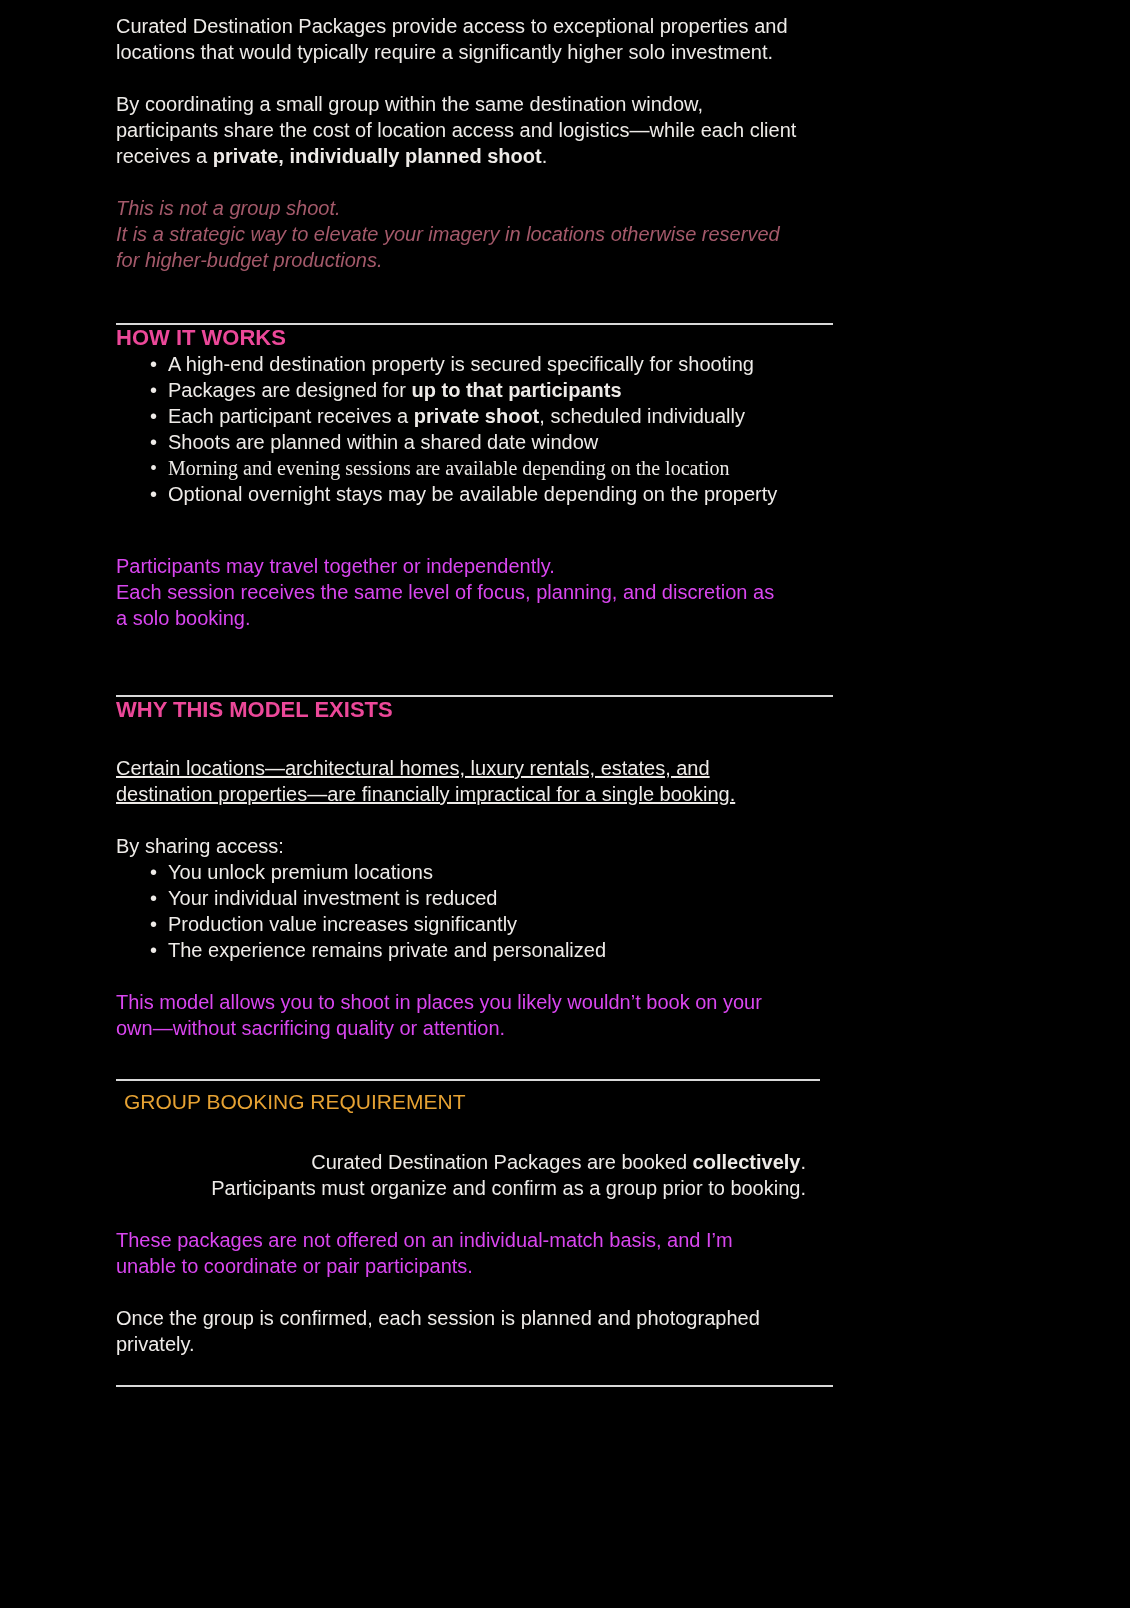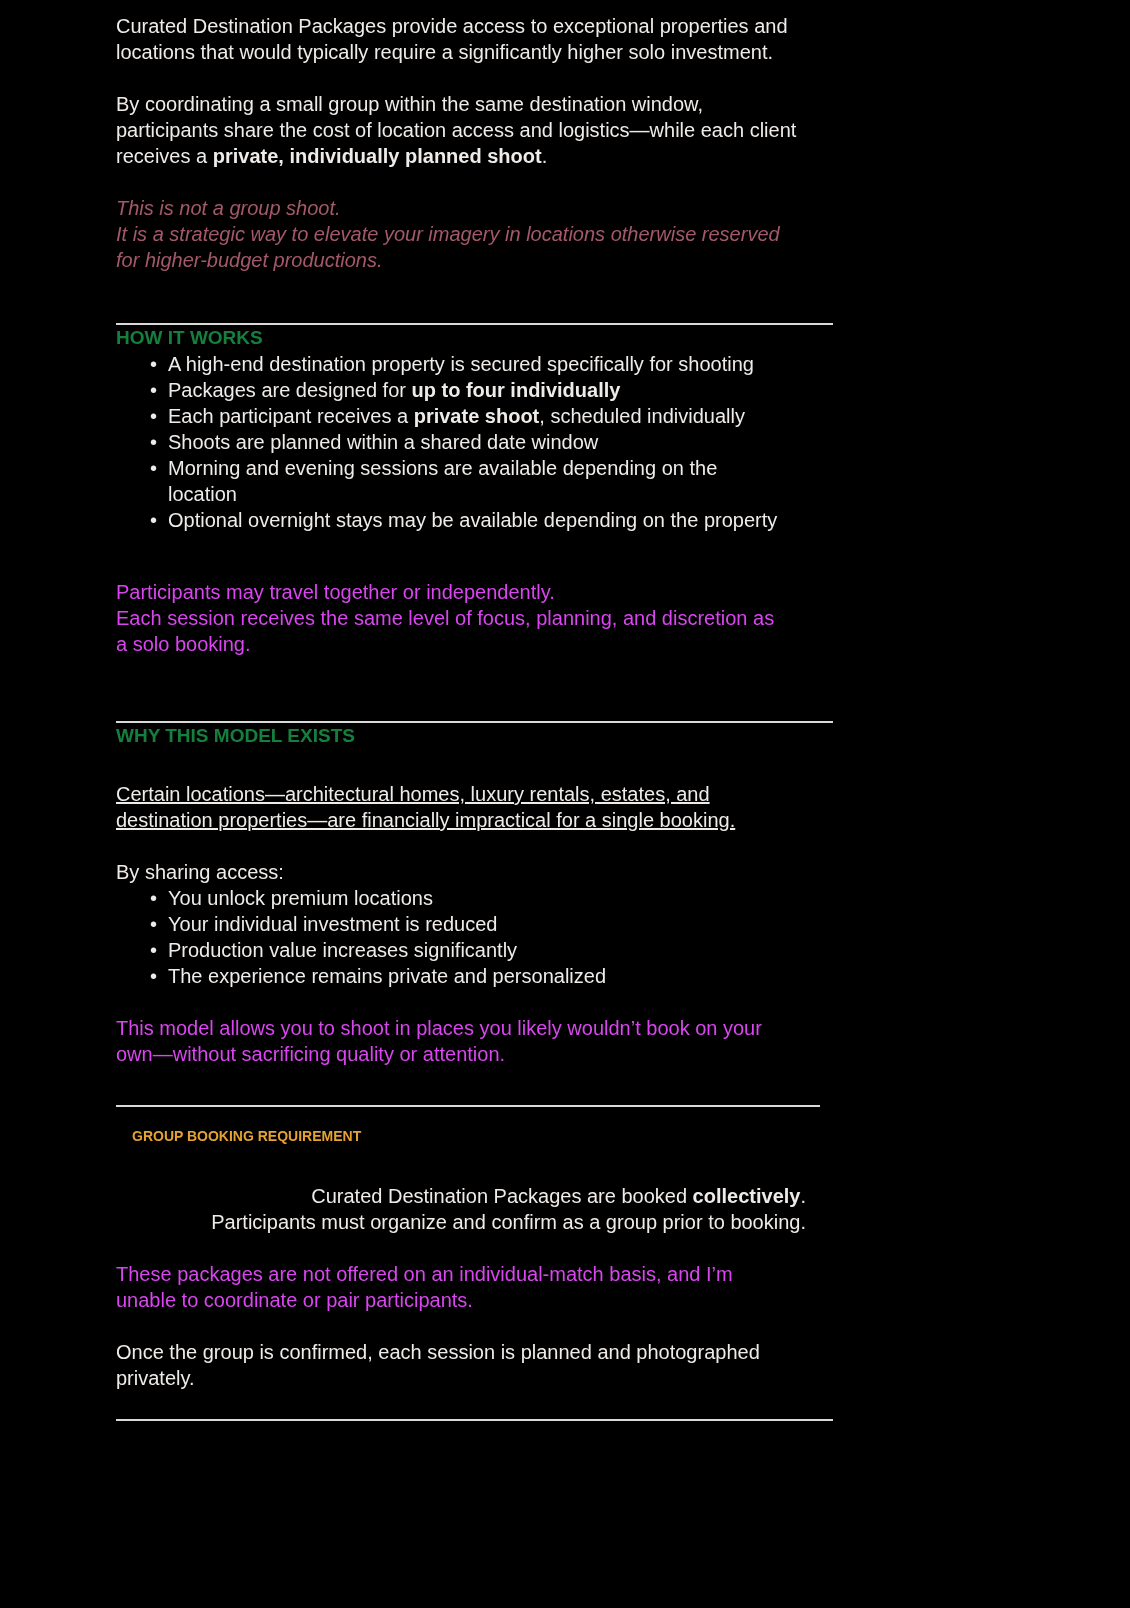--- a/index.html
+++ b/index.html
@@ -24,32 +24,32 @@
   .content > * { margin: 0; }
   p { margin: 0; }
 
   .body-text { color: #eeebe8; }
   .muted     { color: #d946ef; }
   .note {
     color: #a4596a;
     font-style: italic;
   }
   h2.rose {
-    color: #15803d;
-    font-size: 19px;
+    color: #ec4899;
+    font-size: 22px;
     line-height: 26px;
     font-weight: bold;
     margin: 0;
   }
   h2.gold {
     color: #e6a233;
-    font-size: 14px;
+    font-size: 21px;
     line-height: 26px;
-    font-weight: bold;
-    margin: 16px;
+    font-weight: normal;
+    margin: 8px;
   }
   .divider {
     width: 717px;
     height: 2px;
     background: #d9d9d9;
   }
   .divider.short { width: 704px; }
 
   ul.bullets {
     list-style: none;
@@ -59,21 +59,21 @@
   ul.bullets li {
     position: relative;
     padding-left: 18px;
   }
   ul.bullets li::before {
     content: "\2022";
     position: absolute;
     left: 0;
     top: 0;
   }
-  .wrap-narrow   { max-width: 600px; }
+  .wrap-narrow   { max-width: 600px; font-family: Liberation Serif, serif; }
   .narrow        { max-width: 662px; }
 
   
   .mt20 { margin-top: 20px; }
   .mt22 { margin-top: 22px; }
   .mt24 { margin-top: 32px; text-decoration: underline; }
   .mt26 { margin-top: 26px; }
   .mt28 { margin-top: 28px; }
   .mt30 { margin-top: 30px; }
   .mt34 { margin-top: 34px; text-align: right; }
@@ -95,21 +95,21 @@
   <p class="body-text mt26"><span>By coordinating a small group within the same destination window, participants share the cost of location access and logistics—while each client receives a </span><strong>private, individually planned shoot</strong><span>.</span></p>
 
   <p class="note mt26"><span>This is not a group shoot.</span><br><span>It is a strategic way to elevate your imagery in locations otherwise reserved for higher-budget productions.</span></p>
 
   <div class="divider mt50"></div>
 
   <h2 class="rose mt56">HOW IT WORKS</h2>
 
   <ul class="bullets mt20">
     <li><span>A high-end destination property is secured specifically for shooting</span></li>
-    <li><span>Packages are designed for </span><strong>up to four individually</strong></li>
+    <li><span>Packages are designed for </span><strong>up to that participants</strong></li>
     <li><span>Each participant receives a </span><strong>private shoot</strong><span>, scheduled individually</span></li>
     <li><span>Shoots are planned within a shared date window</span></li>
     <li class="wrap-narrow"><span>Morning and evening sessions are available depending on the location</span></li>
     <li><span>Optional overnight stays may be available depending on the property</span></li>
   </ul>
 
   <p class="muted narrow mt46"><span>Participants may travel together or independently.</span><br><span>Each session receives the same level of focus, planning, and discretion as a solo booking.</span></p>
 
   <div class="divider mt64"></div>
 

